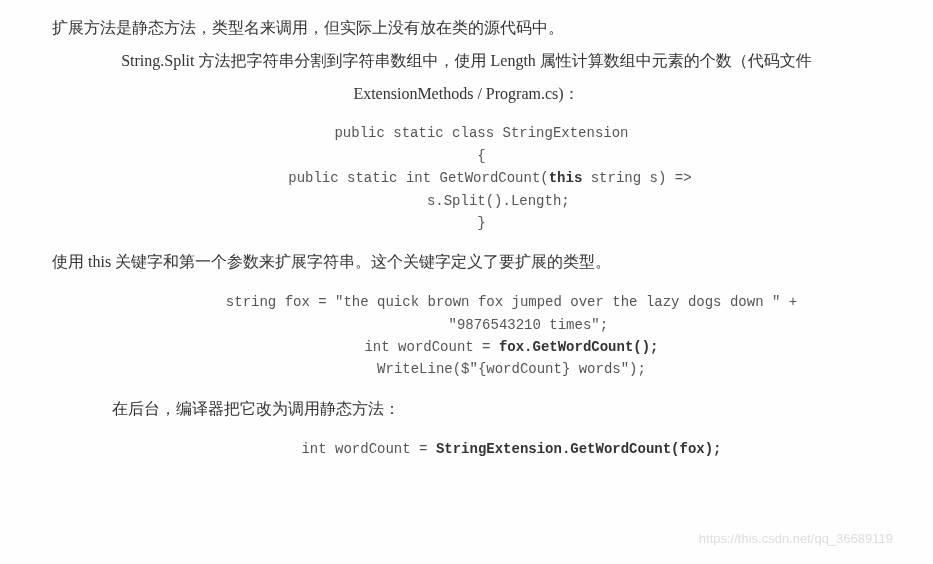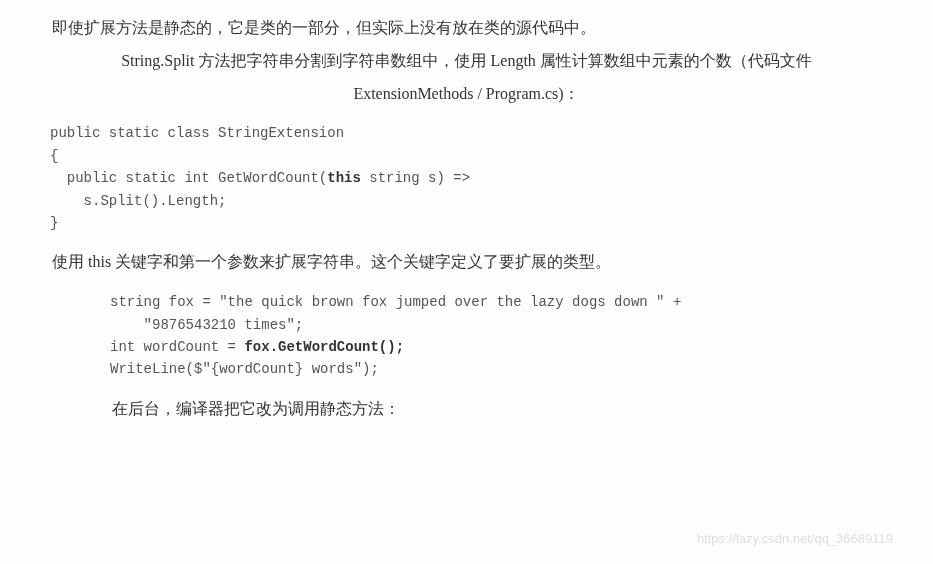--- a/index.html
+++ b/index.html
@@ -21,20 +21,21 @@
       text-indent: 0;
       text-align: center;
     }
     .code-block {
       font-family: "Courier New", monospace;
       font-size: 14px;
       color: #555;
       margin: 14px 0 14px 30px;
       line-height: 1.6;
       white-space: pre;
+      text-align: center;
     }
     .code-block .bold {
       font-weight: bold;
       color: #333;
     }
     .watermark {
       position: absolute;
       right: 20px;
       bottom: 8px;
       color: #ddd;
@@ -48,34 +49,35 @@
     }
     .indent-code {
       margin-left: 90px;
     }
   </style>
 </head>
 <body>
 
 <div class="container">
 
-  <p>即使扩展方法是静态的，它是类的一部分，但实际上没有放在类的源代码中。</p>
+  <p>扩展方法是静态方法，类型名来调用，但实际上没有放在类的源代码中。</p>
   <p class="no-indent">String.Split 方法把字符串分割到字符串数组中，使用 Length 属性计算数组中元素的个数（代码文件</p>
   <p class="no-indent">ExtensionMethods / Program.cs)：</p>
 
   <div class="code-block"><span>public static class StringExtension</span>
 <span>{</span>
 <span>  public static int GetWordCount(</span><span class="bold">this</span><span> string s) =&gt;</span>
 <span>    s.Split().Length;</span>
 <span>}</span></div>
 
   <p>使用 this 关键字和第一个参数来扩展字符串。这个关键字定义了要扩展的类型。</p>
 
   <div class="code-block indent-code"><span>string fox = "the quick brown fox jumped over the lazy dogs down " +</span>
 <span>    "9876543210 times";</span>
 <span>int wordCount = </span><span class="bold">fox.GetWordCount();</span>
 <span>WriteLine($"{wordCount} words");</span></div>
 
   <p style="margin-left:60px;">在后台，编译器把它改为调用静态方法：</p>
 
+  <div class="code-block indent-code"><span>int wordCount = </span><span class="bold">StringExtension.GetWordCount(fox);</span></div>
 
-  <div class="watermark">https://lazy.csdn.net/qq_36689119</div>
+  <div class="watermark">https://this.csdn.net/qq_36689119</div>
 </div>
 
 </body></html>

